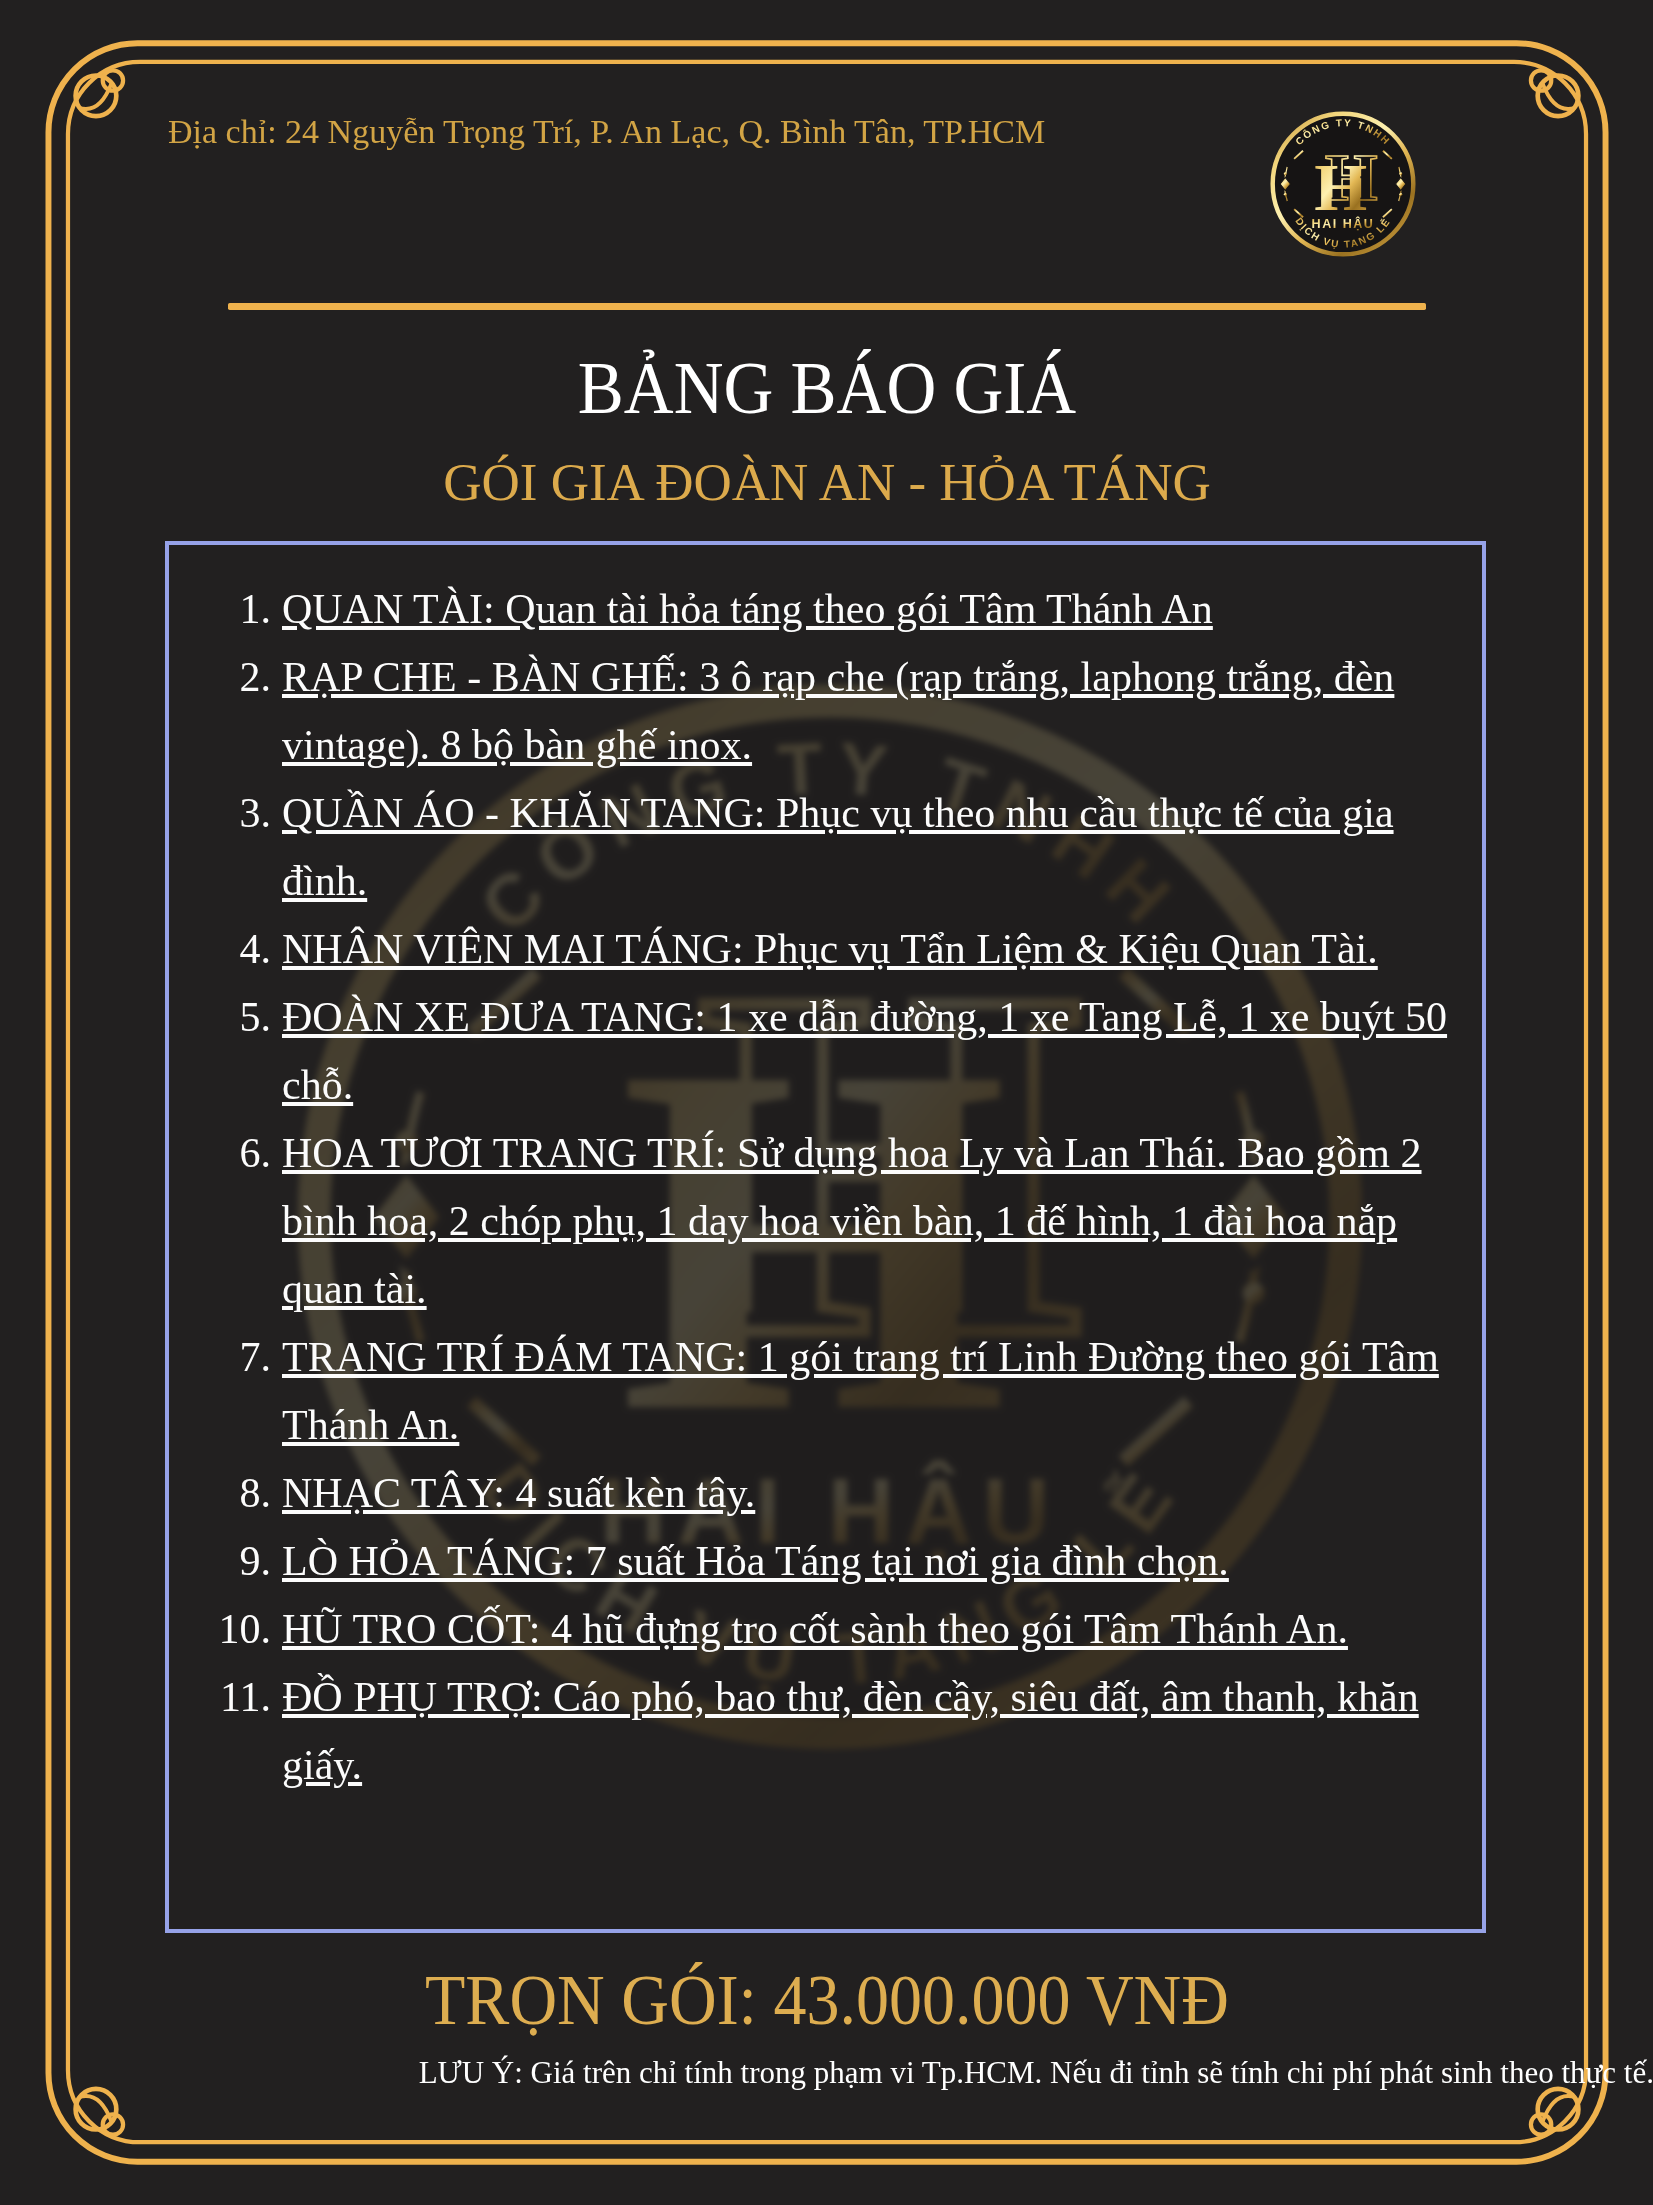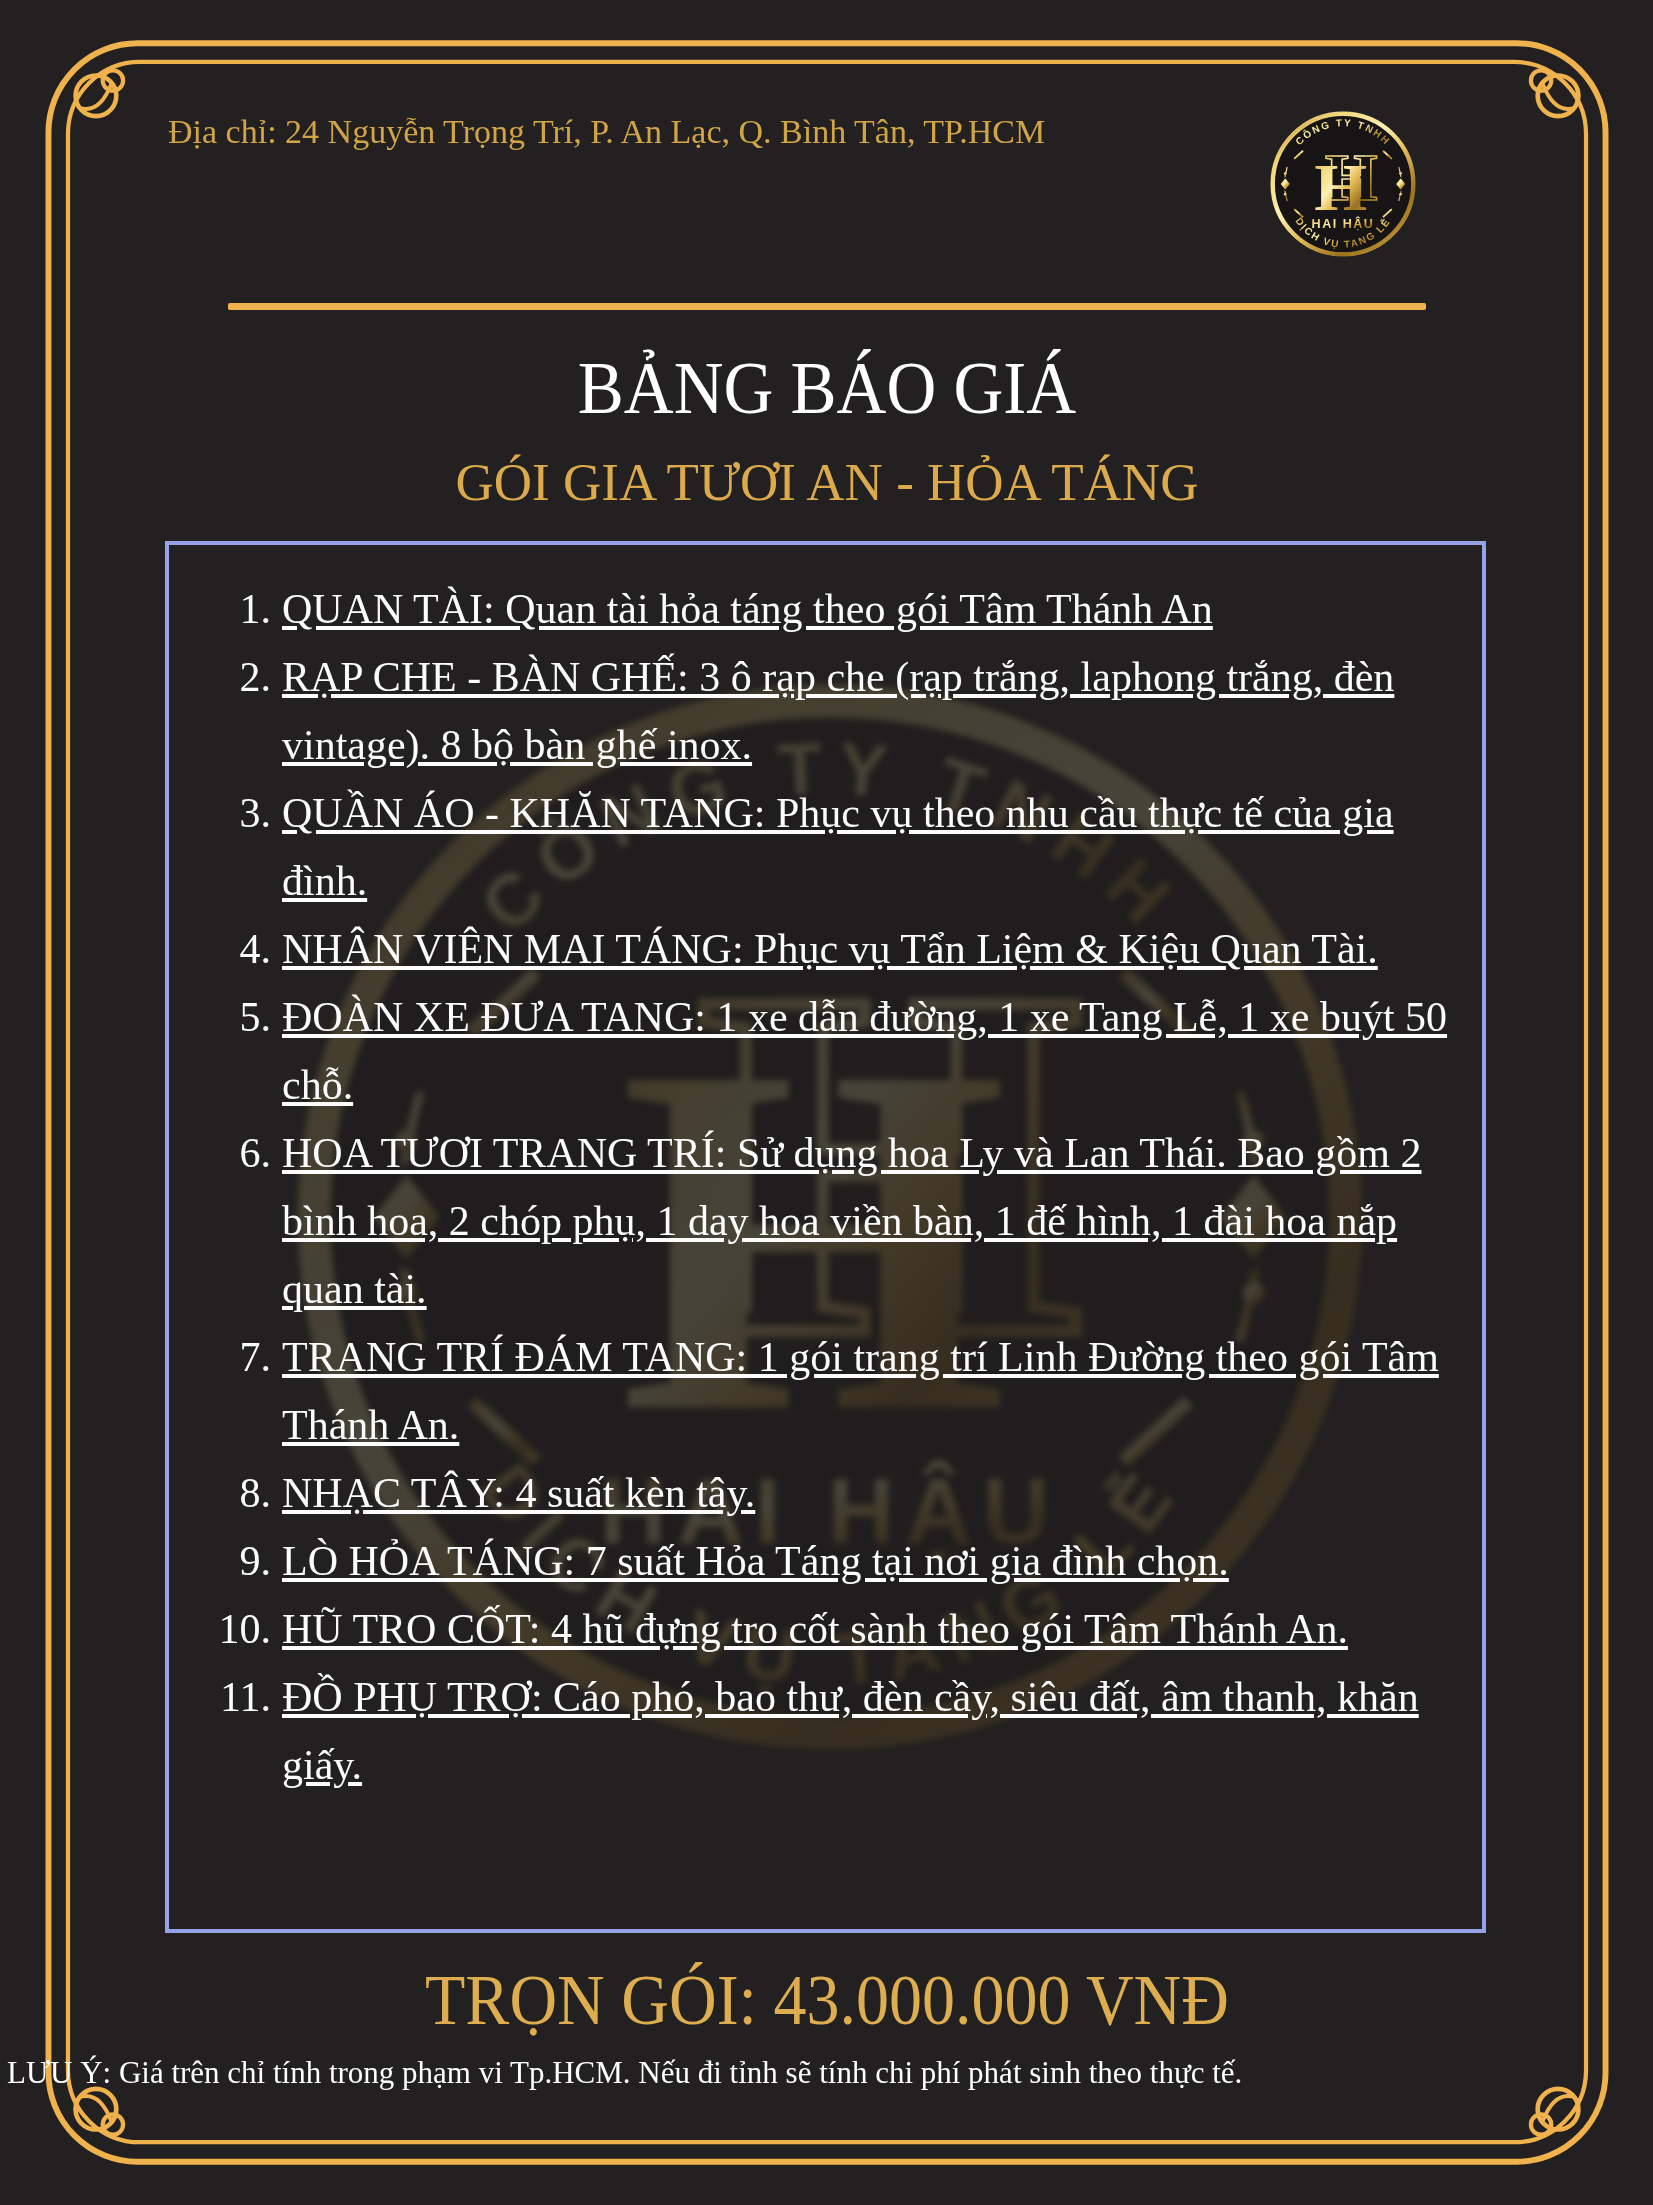--- a/index.html
+++ b/index.html
@@ -59,22 +59,22 @@
     position:absolute;left:-113px;width:102px;text-align:right;
   }
 
   
   .total-line{
     position:absolute;left:0;right:0;top:1958px;text-align:center;
     color:var(--total-gold);font-size:71px;line-height:1.2;
     transform:scaleX(.93);transform-origin:center;
   }
   .note-line{
-    position:absolute;left:0;right:0;top:2053px;text-align:left;
-    color:#ffffff;font-size:31px;line-height:1.3;padding-left:7px;
+    position:absolute;left:0;right:0;top:2053px;text-align:right;
+    color:#ffffff;font-size:31px;line-height:1.3;
   }
 
   
   .logo-sans{font-family:"Liberation Sans","DejaVu Sans",sans-serif;}
   .logo-serif{font-family:"Liberation Serif","DejaVu Serif",serif;}
 </style>
 </head>
 <body>
 
 <div class="poster">
@@ -147,21 +147,21 @@
     <div>Địa chỉ: 24 Nguyễn Trọng Trí, P. An Lạc, Q. Bình Tân, TP.HCM</div>
   </div>
 
   <svg class="logo-badge" viewBox="0 0 174 174" width="148" height="148">
     <use href="#logo-symbol"></use>
   </svg>
 
   <div class="divider"></div>
 
   <div class="page-title">BẢNG BÁO GIÁ</div>
-  <div class="page-subtitle">GÓI GIA TƯƠI AN - HỎA TÁNG</div>
+  <div class="page-subtitle">GÓI GIA ĐOÀN AN - HỎA TÁNG</div>
 
   <div class="listbox">
     <svg class="watermark" viewBox="0 0 1280 1280" width="1086" height="1086">
       <use href="#logo-symbol"></use>
     </svg>
     <ol class="svc-list">
 
         <li class="svc-item"><span>QUAN TÀI: Quan tài hỏa táng theo gói Tâm Thánh An</span></li>
 
         <li class="svc-item"><span>RẠP CHE - BÀN GHẾ: 3 ô rạp che (rạp trắng, laphong trắng, đèn vintage). 8 bộ bàn ghế inox.</span></li>

